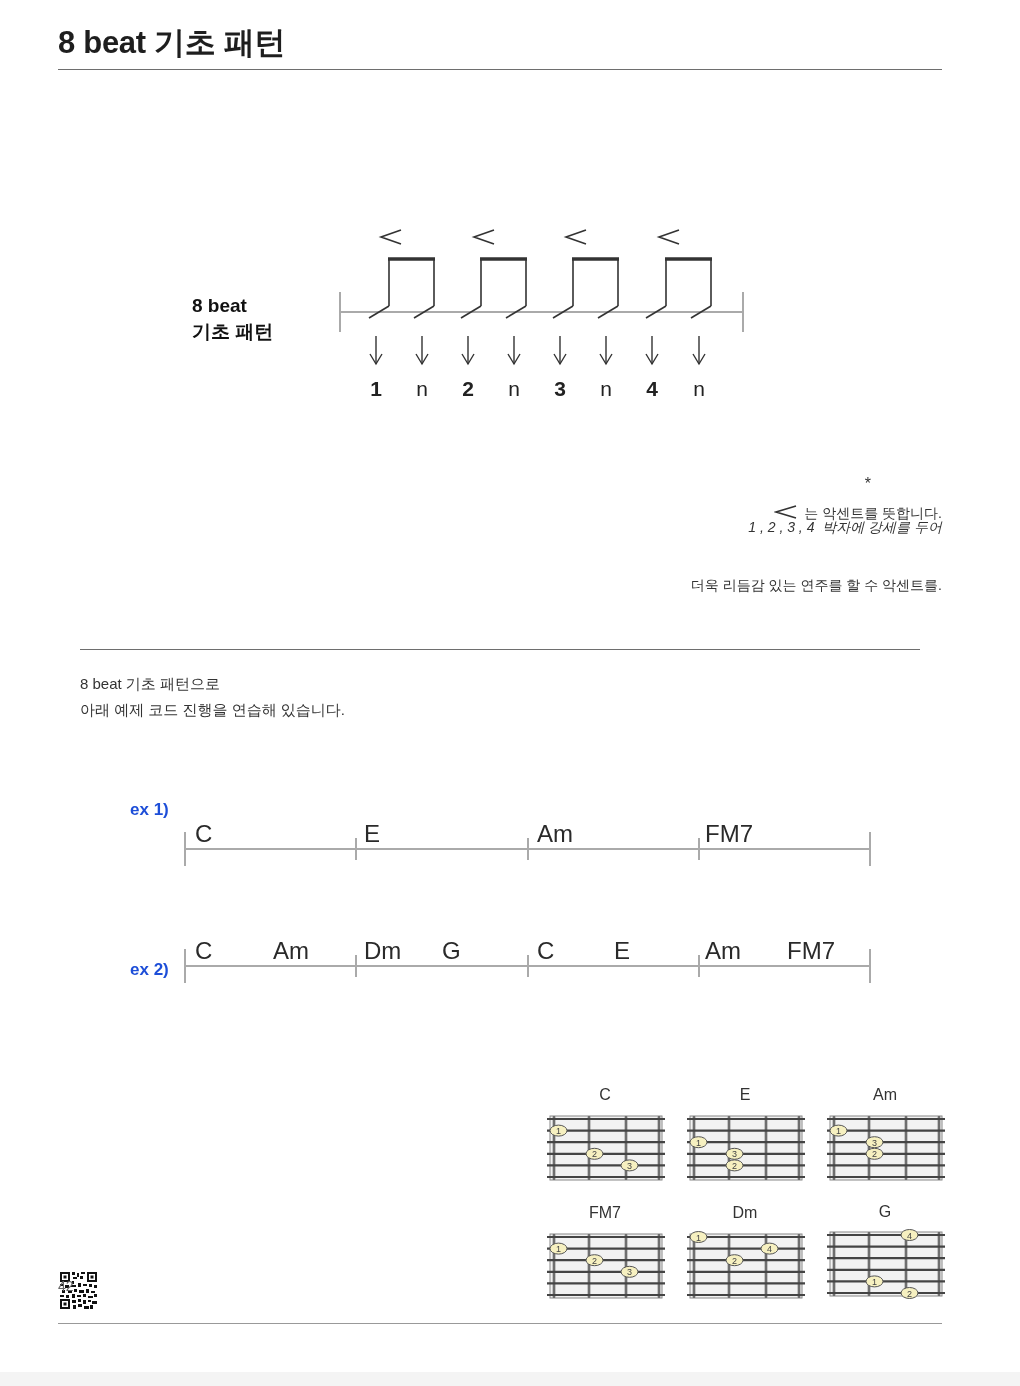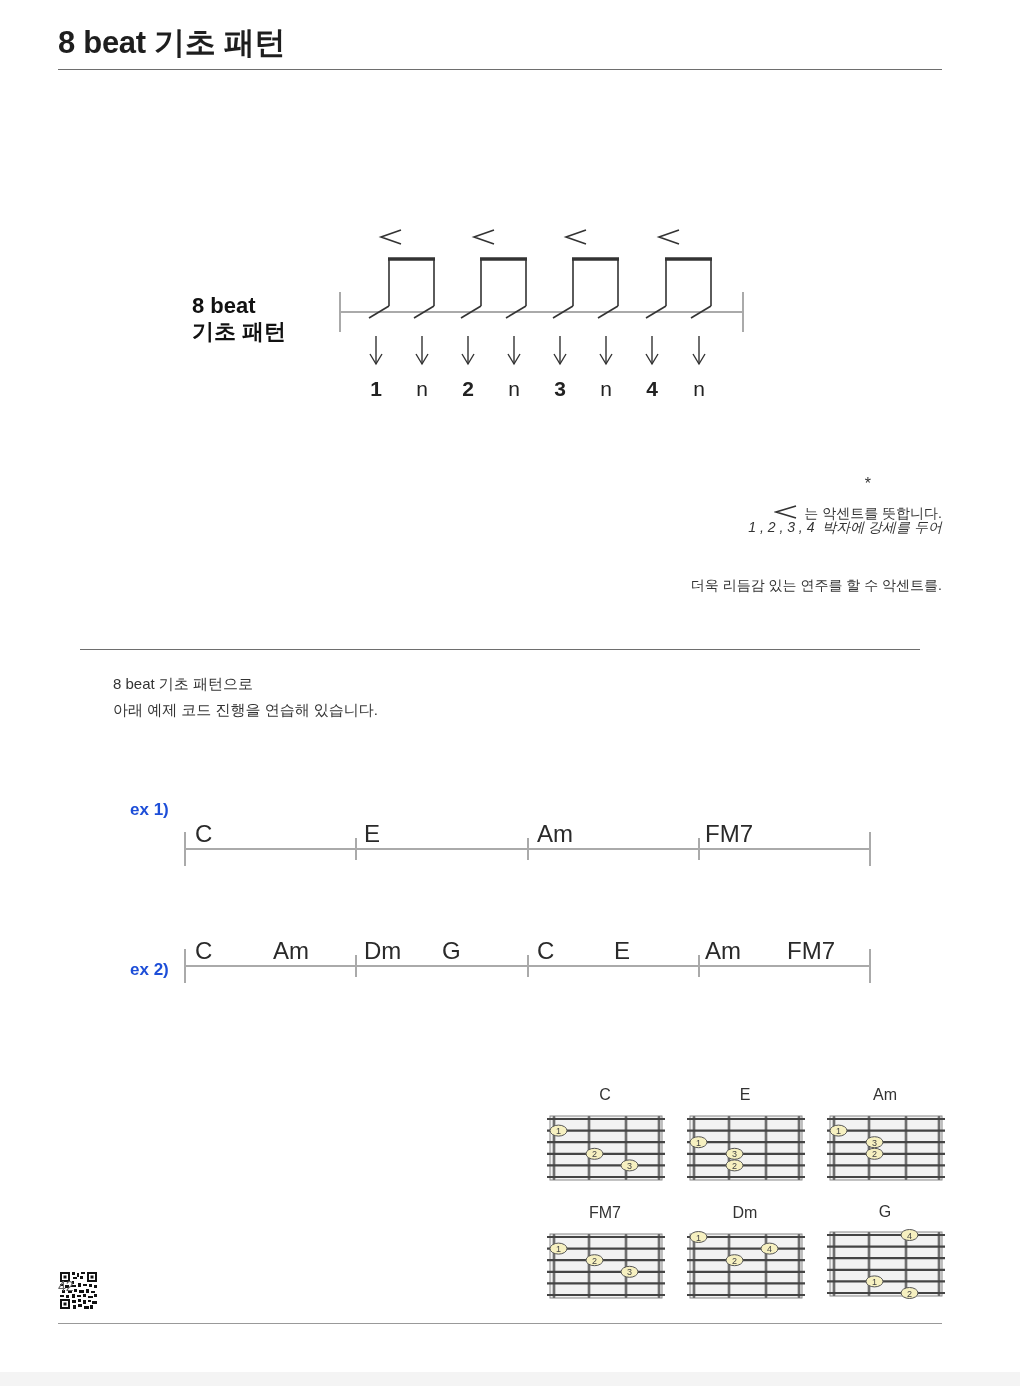--- a/index.html
+++ b/index.html
@@ -1,23 +1,23 @@
 <!DOCTYPE html>
 <html><head>
 <meta charset="utf-8">
 <style>
   html, body { margin:0; padding:0; }
   body { width:1020px; height:1386px; background:#ffffff; position:relative; overflow:hidden;
          font-family:"Liberation Sans","DejaVu Sans",sans-serif; color:#222; }
   .abs { position:absolute; }
   .title { left:58px; top:22px; font-size:31px; font-weight:bold; color:#1e1e1e; letter-spacing:-0.3px; white-space:nowrap; }
   .rule { background:#6e6e6e; height:1px; }
-  .pattern-label { left:192px; top:293px; font-size:22px; font-weight:bold; line-height:26px; color:#111; }
+  .pattern-label { left:192px; top:293px; font-size:19px; font-weight:bold; line-height:26px; color:#111; }
   .note-block { right:78px; text-align:right; font-size:14px; color:#333; white-space:nowrap; }
-  .intro { left:80px; top:671px; font-size:15px; line-height:26px; color:#333;margin-left:33px; }
+  .intro { left:80px; top:671px; font-size:15px; line-height:26px; color:#333; }
   .ex-label { font-size:17px; font-weight:bold; color:#1d4ed8; }
   .chord-name { font-size:24px; color:#2a2a2a; line-height:24px; }
   .diag-name { font-size:16px; color:#333; text-align:center; width:112px; }
   .count { font-size:21px; text-align:center; width:20px; color:#222; }
   .count.bold { font-weight:bold; }
   .count.thin { font-weight:normal; }
   .pageno { left:58px; top:1278px; font-size:14px; color:#666; }
   .bottom-band { left:0; top:1372px; width:1020px; height:14px; background:#f4f4f4; }
 </style>
 </head>

